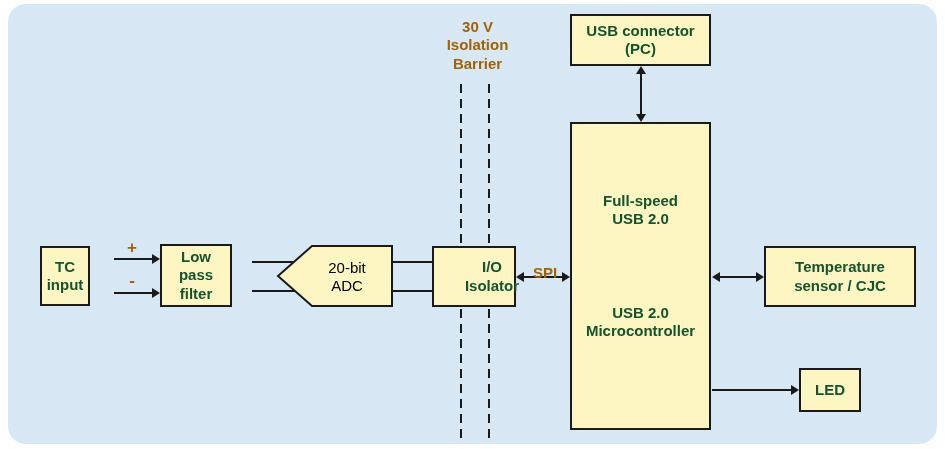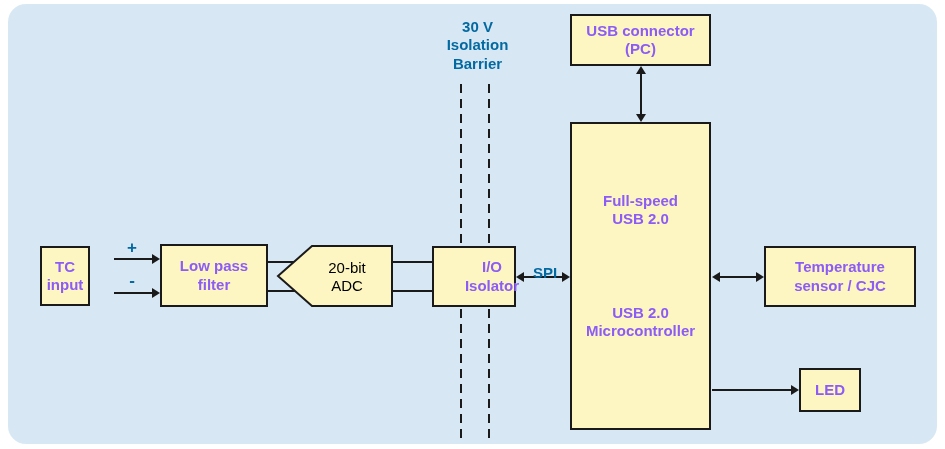--- a/index.html
+++ b/index.html
@@ -35,30 +35,30 @@
     box-sizing: border-box;
     background: #fdf5c2;
     border: 2px solid #1a1a1a;
     display: flex;
     align-items: center;
     justify-content: center;
     text-align: center;
     font-weight: bold;
     font-size: 15px;
     line-height: 1.22;
-    color: #8b5cf6;
+    color: #14532d;
     white-space: pre-line;
     z-index: 2;
   }
   .float-label {
     position: absolute;
     font-weight: bold;
     font-size: 15px;
     line-height: 1.22;
-    color: #0369a1;
+    color: #a16207;
     text-align: center;
     white-space: pre-line;
     z-index: 3;
   }
   .mcu-inner {
     position: absolute;
     left: 0;
     width: 100%;
     text-align: center;
     font-weight: bold;
@@ -125,21 +125,21 @@
       <polygon points="756,272 764,277 756,282"></polygon>
       <polygon points="791,385 799,390 791,395"></polygon>
     </g>
 
     <polygon points="392,246 312,246 278,276 312,306 392,306" fill="#fdf5c2" stroke="#1a1a1a" stroke-width="2"></polygon>
   </svg>
 
   <div class="block" style="left:40px; top:246px; width:50px; height:60px;">TC
 input</div>
 
-  <div class="block" style="left:160px; top:244px; width:108px; height:63px;">Low pass
+  <div class="block" style="left:160px; top:244px; width:72px; height:63px;">Low pass
 filter</div>
 
   <div class="adc-label">20-bit
 ADC</div>
 
   <div class="block" style="left:432px; top:246px; width:84px; height:61px;padding-left:36px;">I/O
 Isolator</div>
 
   <div class="block" style="left:570px; top:14px; width:141px; height:52px;">USB connector
 (PC)</div>

